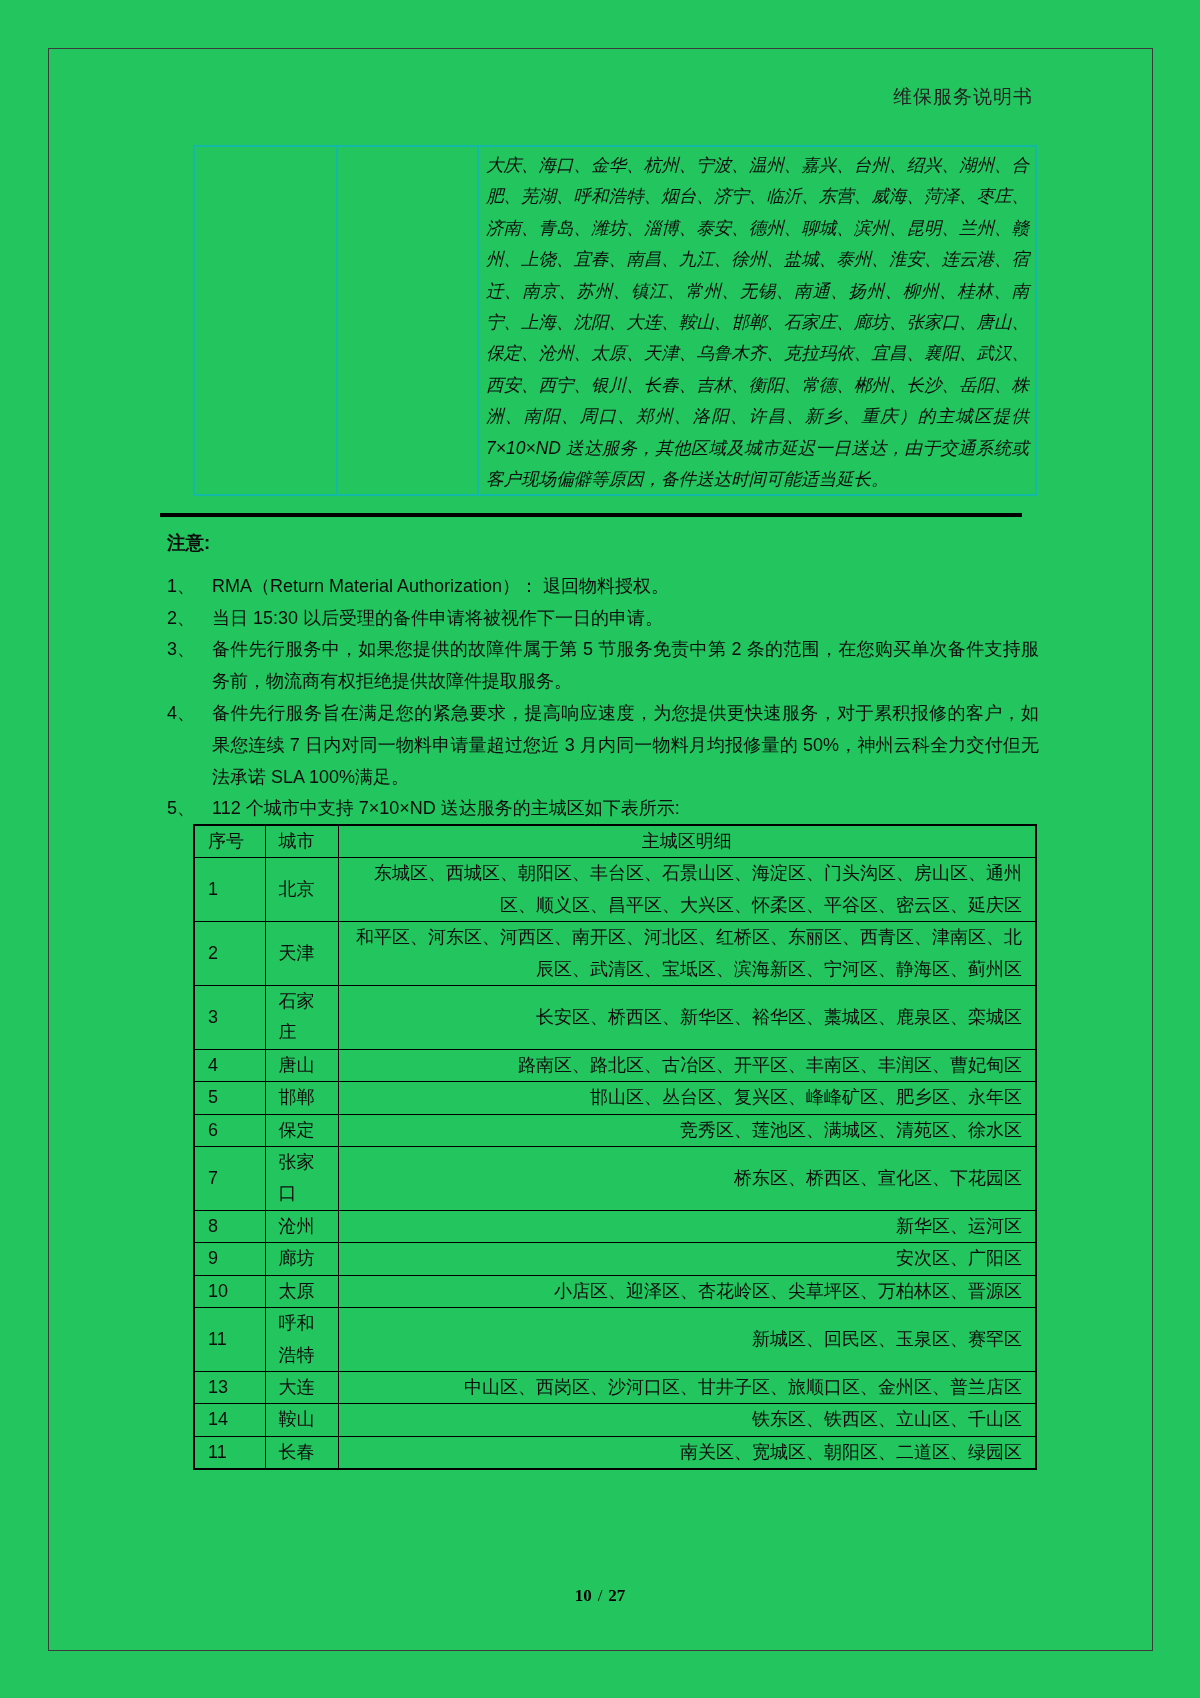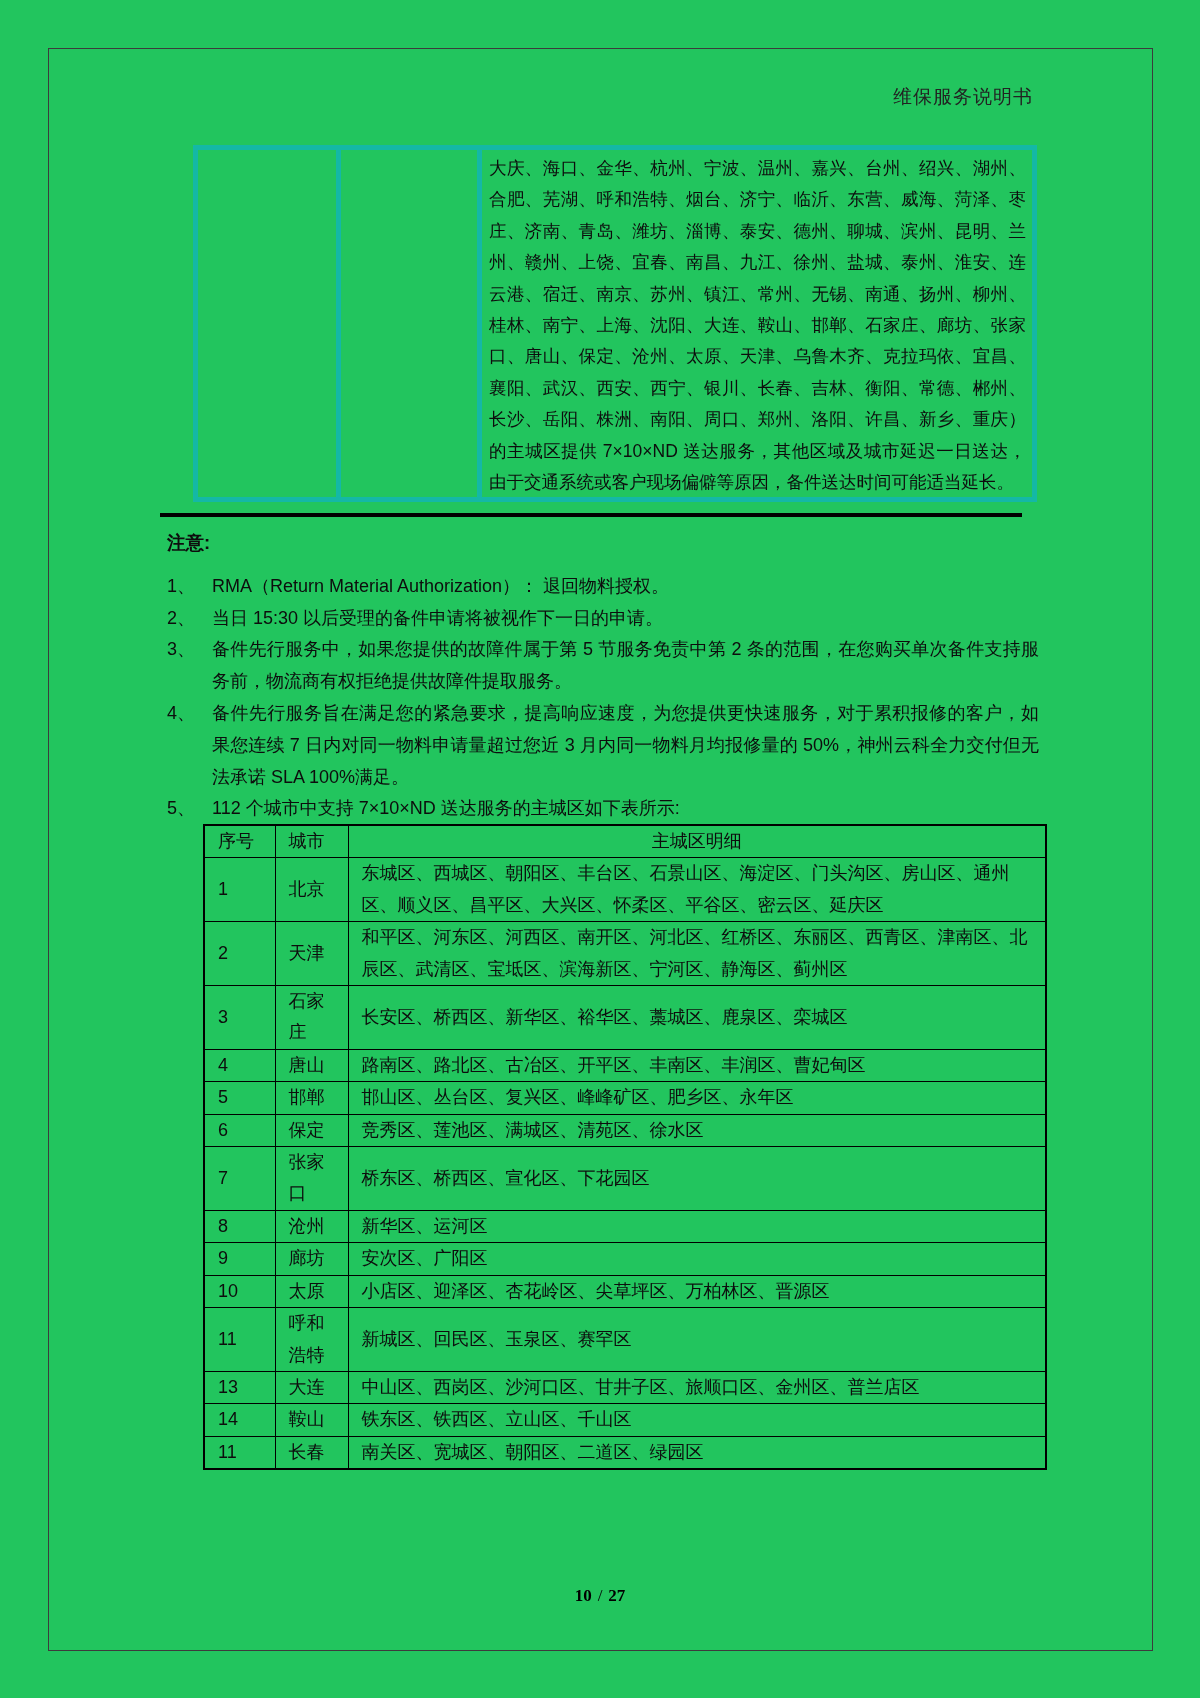--- a/index.html
+++ b/index.html
@@ -21,23 +21,24 @@
     font-family:"Liberation Serif", serif;
     font-size:19px;letter-spacing:1px;color:#222;
     white-space:nowrap;
   }
   
   .top-table{
     position:absolute;left:193px;top:145px;width:844px;height:348px;
     border-collapse:collapse;table-layout:fixed;
   }
   .top-table td{
-    border:5px solid #14b8a6;
+    border:2px solid #14b8a6;
     vertical-align:top;
     padding:0;
+    font-style:italic;
   }
   .top-table{border:2px solid #000;}
   .top-cell-text{
     padding:3px 6px 0 7px;
     font-size:17.5px;
     line-height:31.4px;
     text-align:justify;
     text-justify:inter-character;
     color:#0d0d0d;
     height:344px;overflow:hidden;
@@ -53,39 +54,39 @@
     font-size:18px;line-height:31.8px;color:#0d0d0d;
   }
   .notes-heading{
     font-weight:bold;font-size:18.5px;margin-bottom:12px;
   }
   .note-item{display:flex;align-items:flex-start;}
   .note-num{flex:0 0 45px;}
   .note-text{flex:1;text-align:justify;text-justify:inter-character;}
   
   .city-table{
-    position:absolute;left:203px;top:824px;width:844px;
+    position:absolute;left:193px;top:824px;width:844px;
     border-collapse:collapse;table-layout:fixed;
     font-size:18px;color:#0d0d0d;
     border:2px solid #000;
   }
   .city-table th,.city-table td{
     border:1px solid #000;
     line-height:31.4px;
     padding:0 13px;
     font-weight:normal;
     vertical-align:middle;
   }
   .city-table col.c-no{width:71px;}
   .city-table col.c-city{width:73px;}
   .city-table th.h-no,.city-table th.h-city{text-align:left;}
   .city-table th.h-districts{text-align:center;}
   .city-table td.no-cell{text-align:left;}
   .city-table td.city-cell{text-align:left;}
-  .city-table td.districts-cell{text-align:left;}
+  .city-table td.districts-cell{text-align:right;}
   
   .footer{
     position:absolute;left:0;top:1586px;width:1200px;
     text-align:center;
     font-family:"Liberation Serif", serif;
     font-size:17px;font-weight:bold;color:#000;
   }
   .footer .sep{font-weight:normal;padding:0 6px;}
 </style>
 </head>

